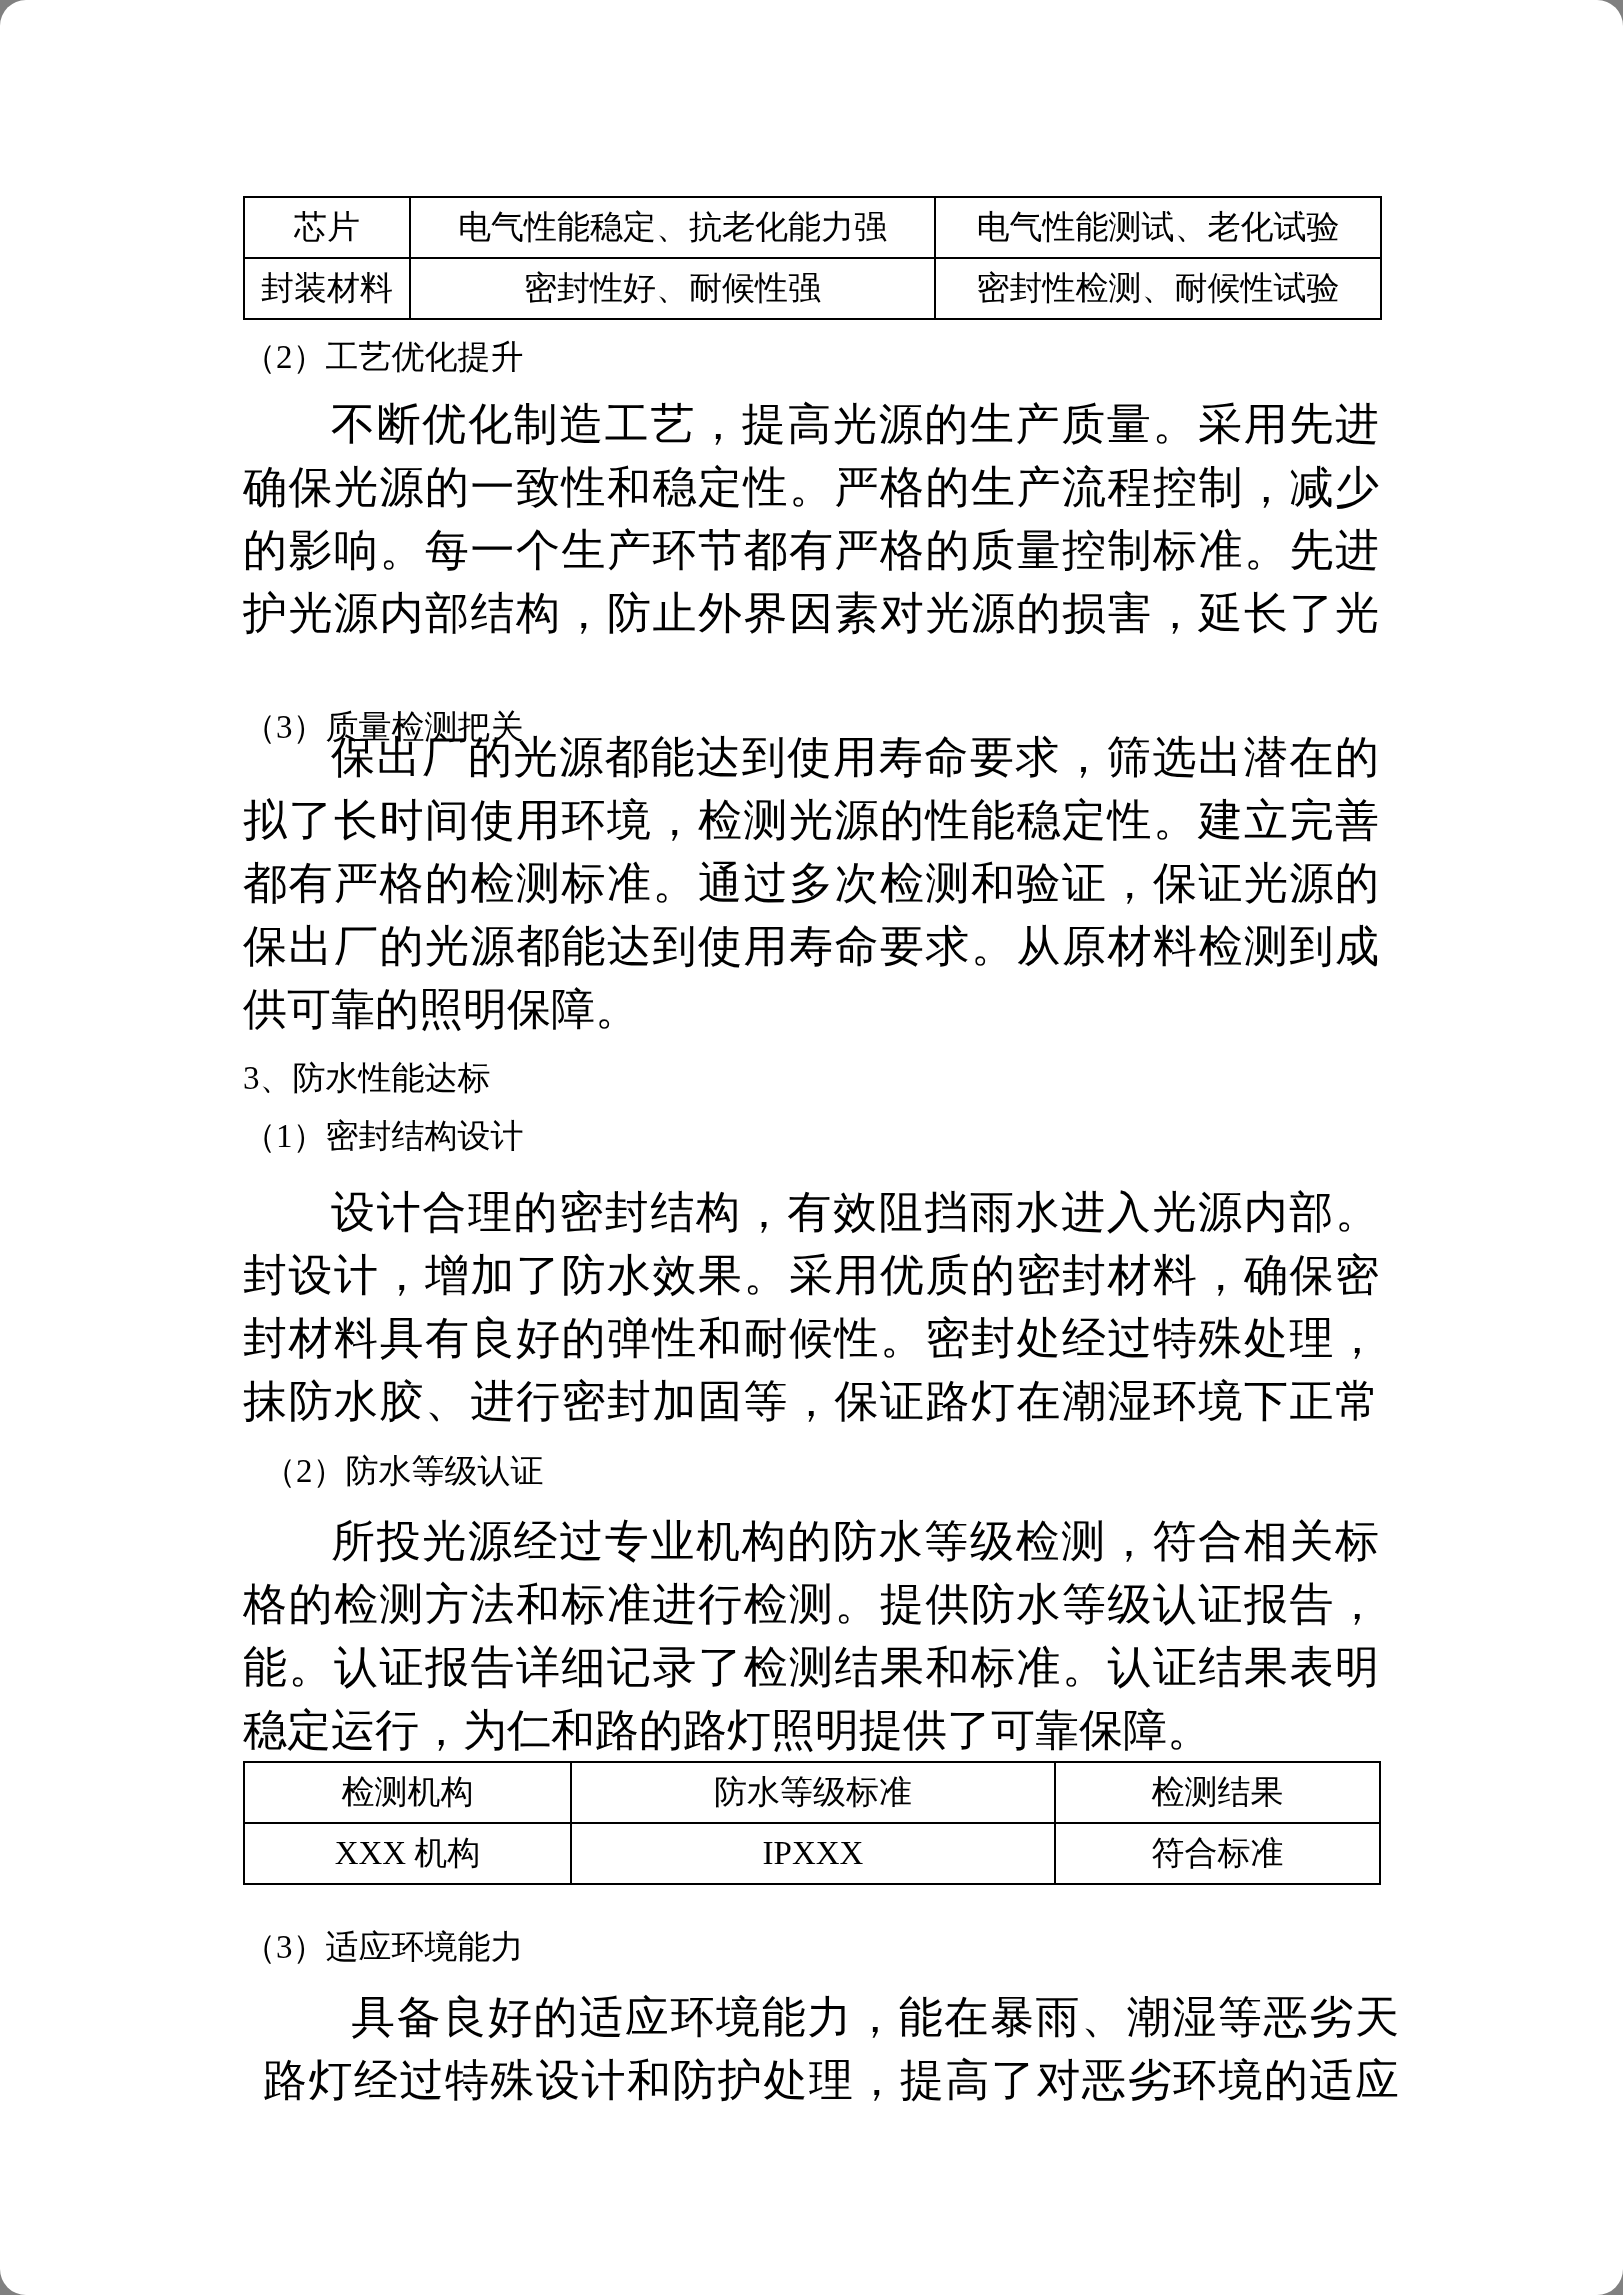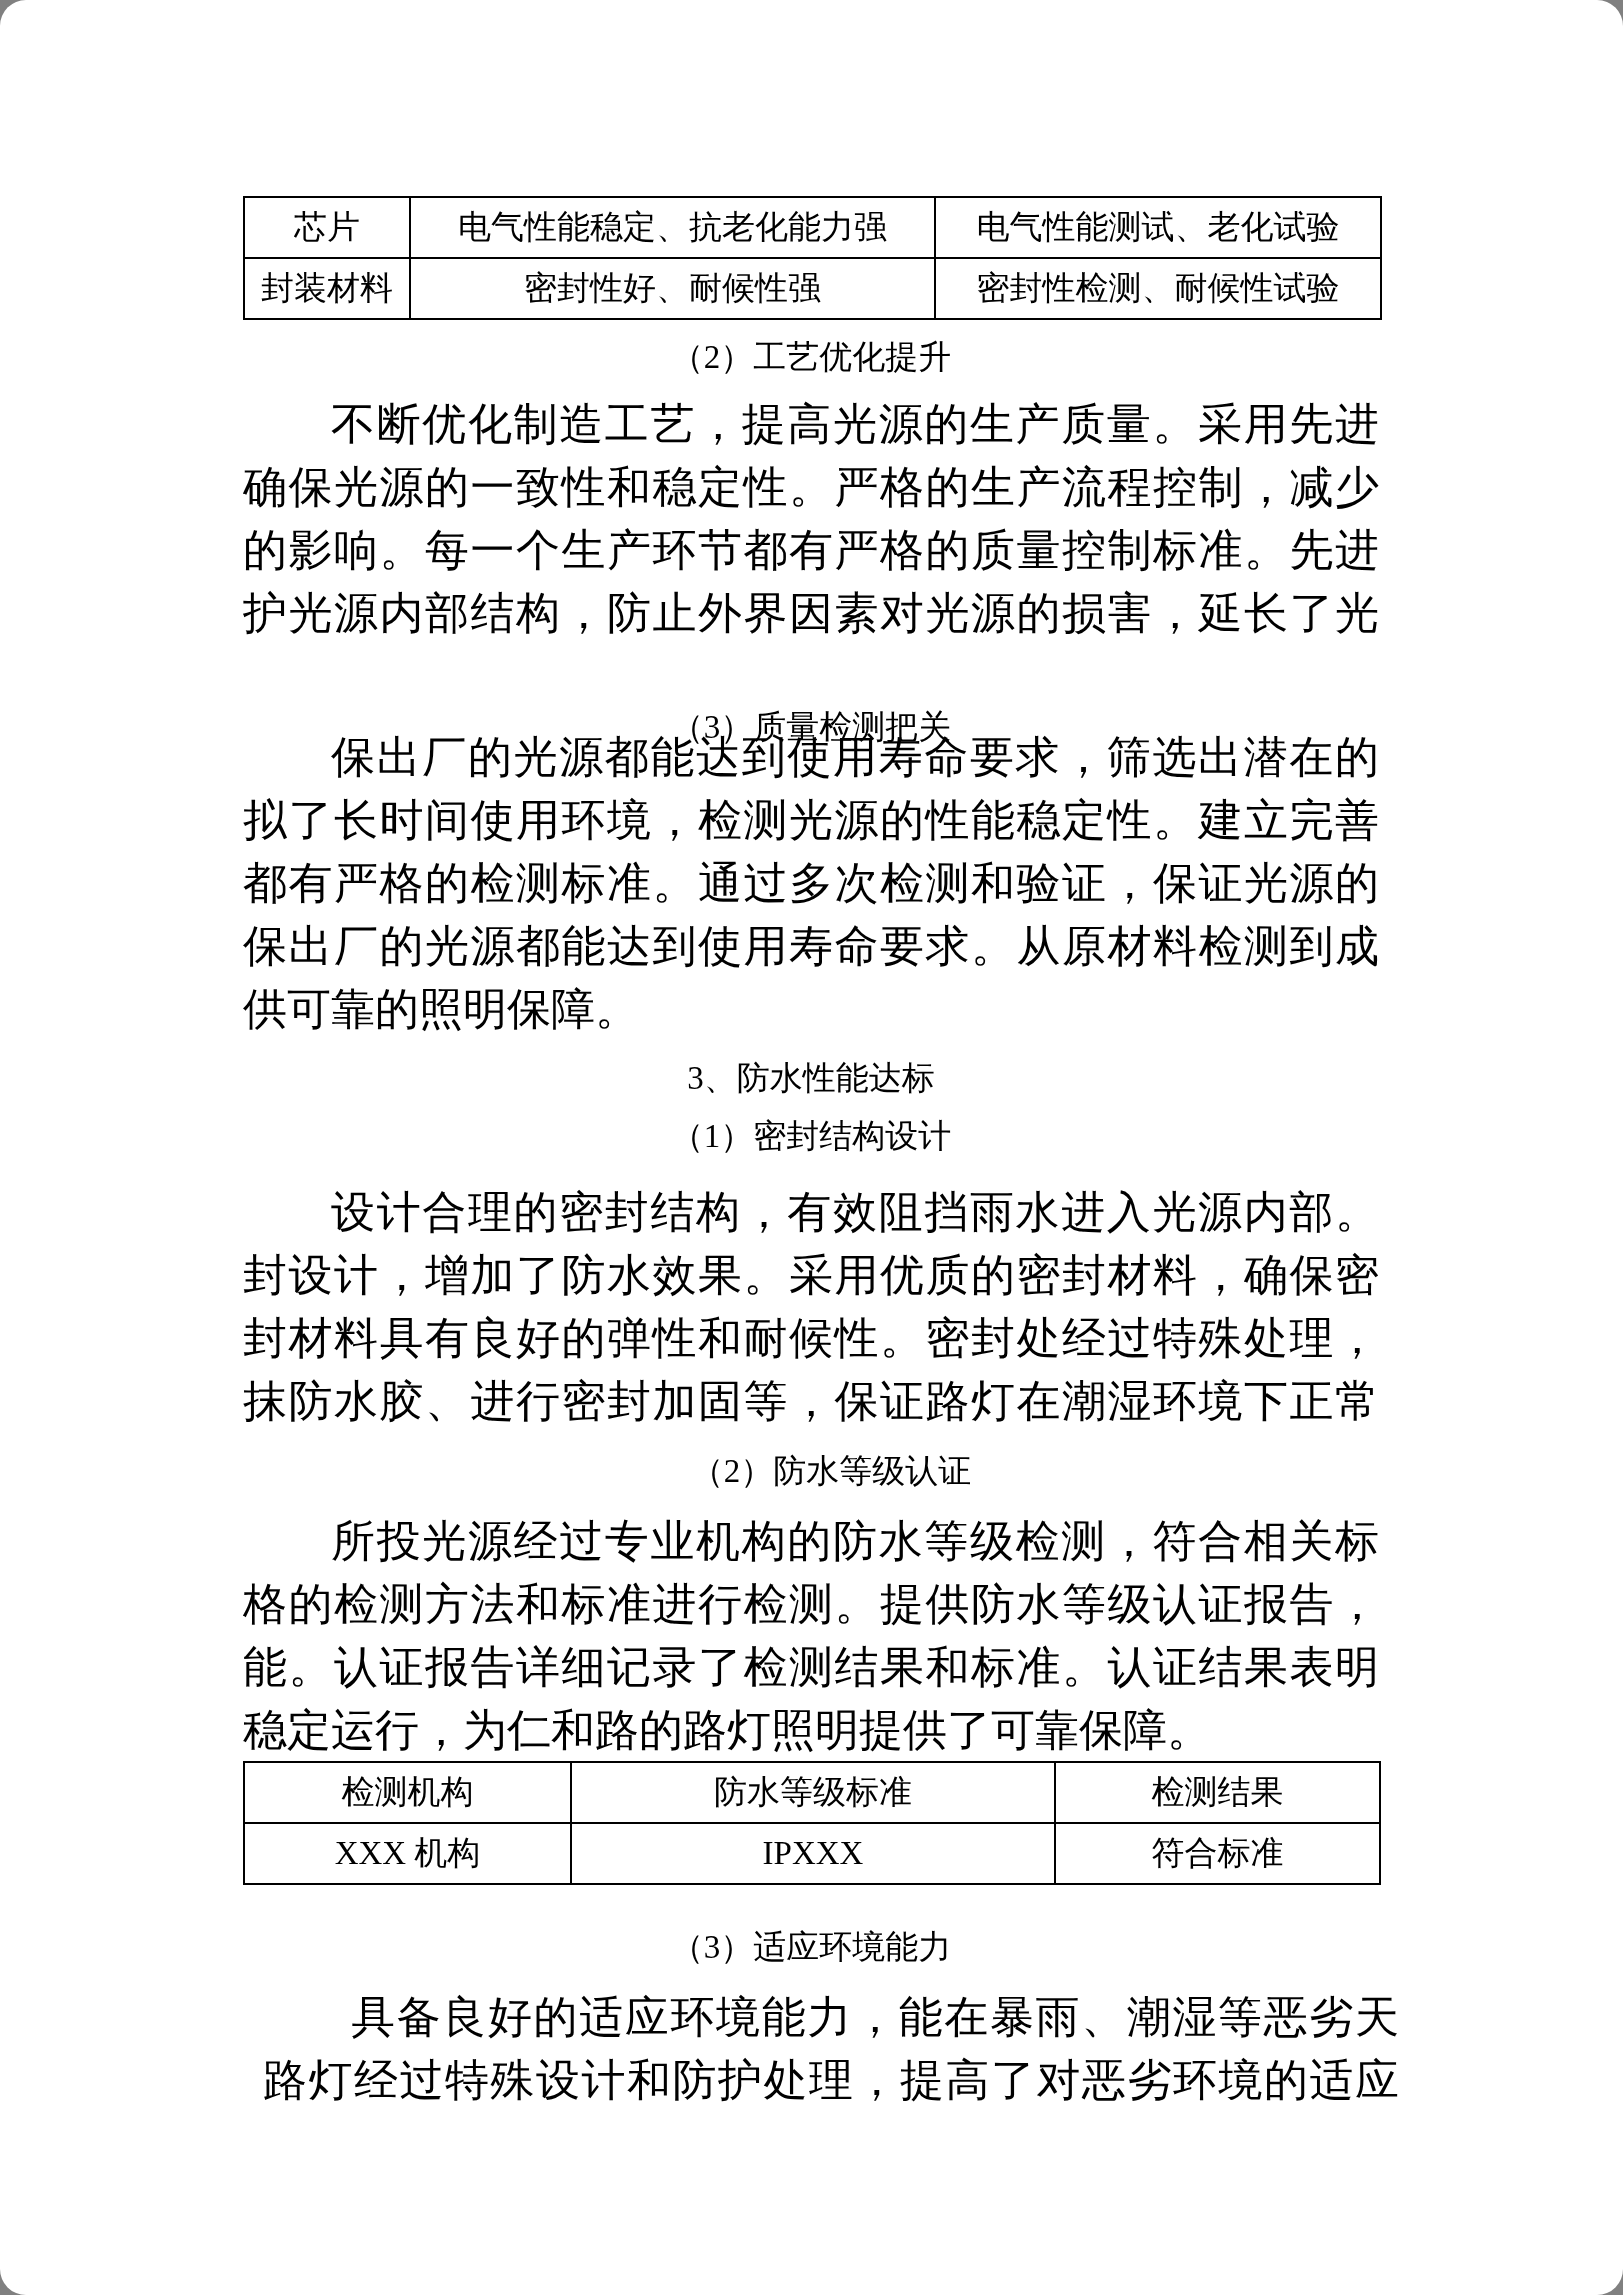--- a/index.html
+++ b/index.html
@@ -33,21 +33,20 @@
   }
   .heading {
     position: absolute;
     left: 243px;
     width: 1136px;
     height: 63px;
     line-height: 63px;
     font-size: 33px;
     white-space: nowrap;
     overflow: hidden;
-    text-align: center;
   }
   .para {
     position: absolute;
     left: 243px;
     width: 1136px;
   }
   .line {
     height: 63px;
     line-height: 63px;
     font-size: 44px;

